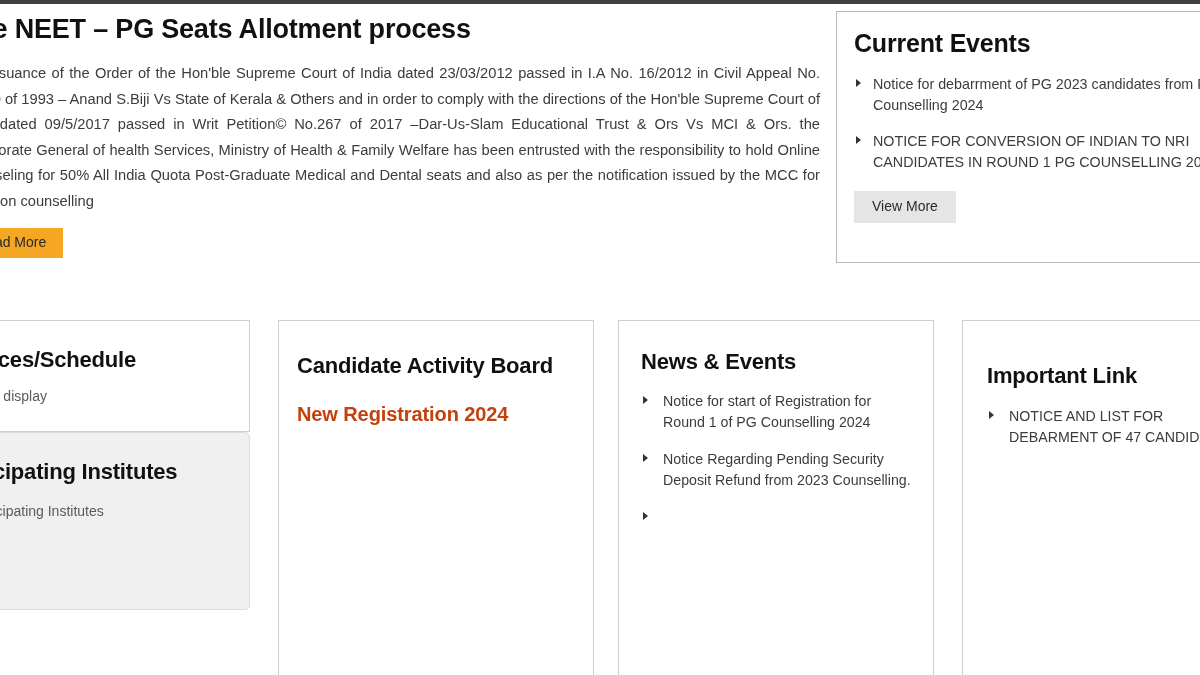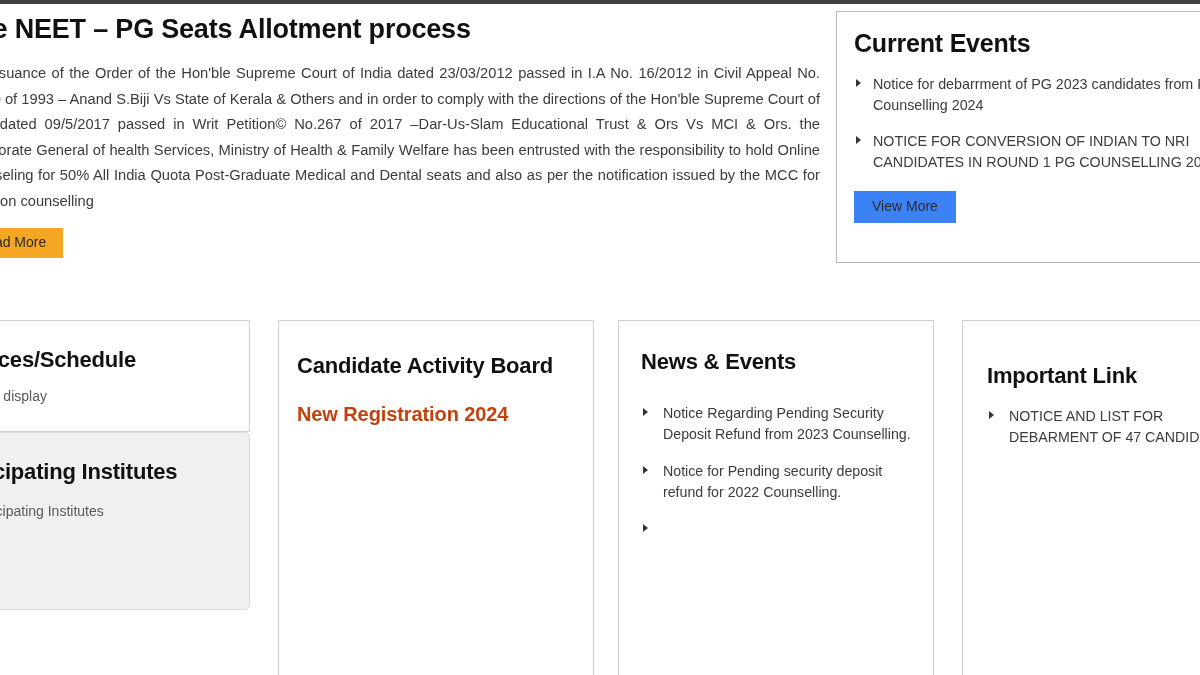--- a/index.html
+++ b/index.html
@@ -105,21 +105,21 @@
     top: 5px;
     width: 0; height: 0;
     border-left: 5px solid #333333;
     border-top: 4px solid transparent;
     border-bottom: 4px solid transparent;
   }
   .ce-link { color: #3c3c3c; text-decoration: none; cursor: pointer; }
   .view-more {
     display: inline-block;
     margin-top: 3px;
-    background: #3b82f6;
+    background: #e5e5e5;
     color: #2b2b2b;
     border: none;
     font-size: 14px;
     font-family: "Liberation Sans", sans-serif;
     padding: 8px 18px 9px 18px;
     cursor: pointer;
     line-height: 1.1;
   }
 
   
@@ -183,21 +183,21 @@
   }
 
   
   #card-news {
     left: 618px;
     top: 320px;
     width: 316px;
     height: 380px;
     padding: 26px 22px 0 22px;
   }
-  #card-news .card-h { margin-bottom: 26px; }
+  #card-news .card-h { margin-bottom: 14px; }
   #card-news ul.notice-list li {
     font-size: 14.2px;
     line-height: 20.5px;
     margin-bottom: 17px;
     padding-left: 22px;
   }
 
   
   #card-links {
     left: 962px;
@@ -255,25 +255,25 @@
   <section class="card" id="card-activity">
     <h2 class="card-h">Candidate Activity Board</h2>
     <a class="reg-link" href="#">New Registration 2024</a>
   </section>
 
   <section class="card" id="card-news">
     <h2 class="card-h">News &amp; Events</h2>
     <ul class="notice-list">
       <li>
         <span class="tri"></span>
+        <span class="ce-link">Notice for start of Registration for Round 1 of PG Counselling 2024</span>
+      </li>
+      <li>
+        <span class="tri"></span>
         <span class="ce-link">Notice Regarding Pending Security Deposit Refund from 2023 Counselling.</span>
-      </li>
-      <li>
-        <span class="tri"></span>
-        <span class="ce-link">Notice for Pending security deposit refund for 2022 Counselling.</span>
       </li>
       <li>
         <span class="tri"></span>
       </li>
     </ul>
   </section>
 
   <section class="card" id="card-links">
     <h2 class="card-h">Important Link</h2>
     <ul class="notice-list">

